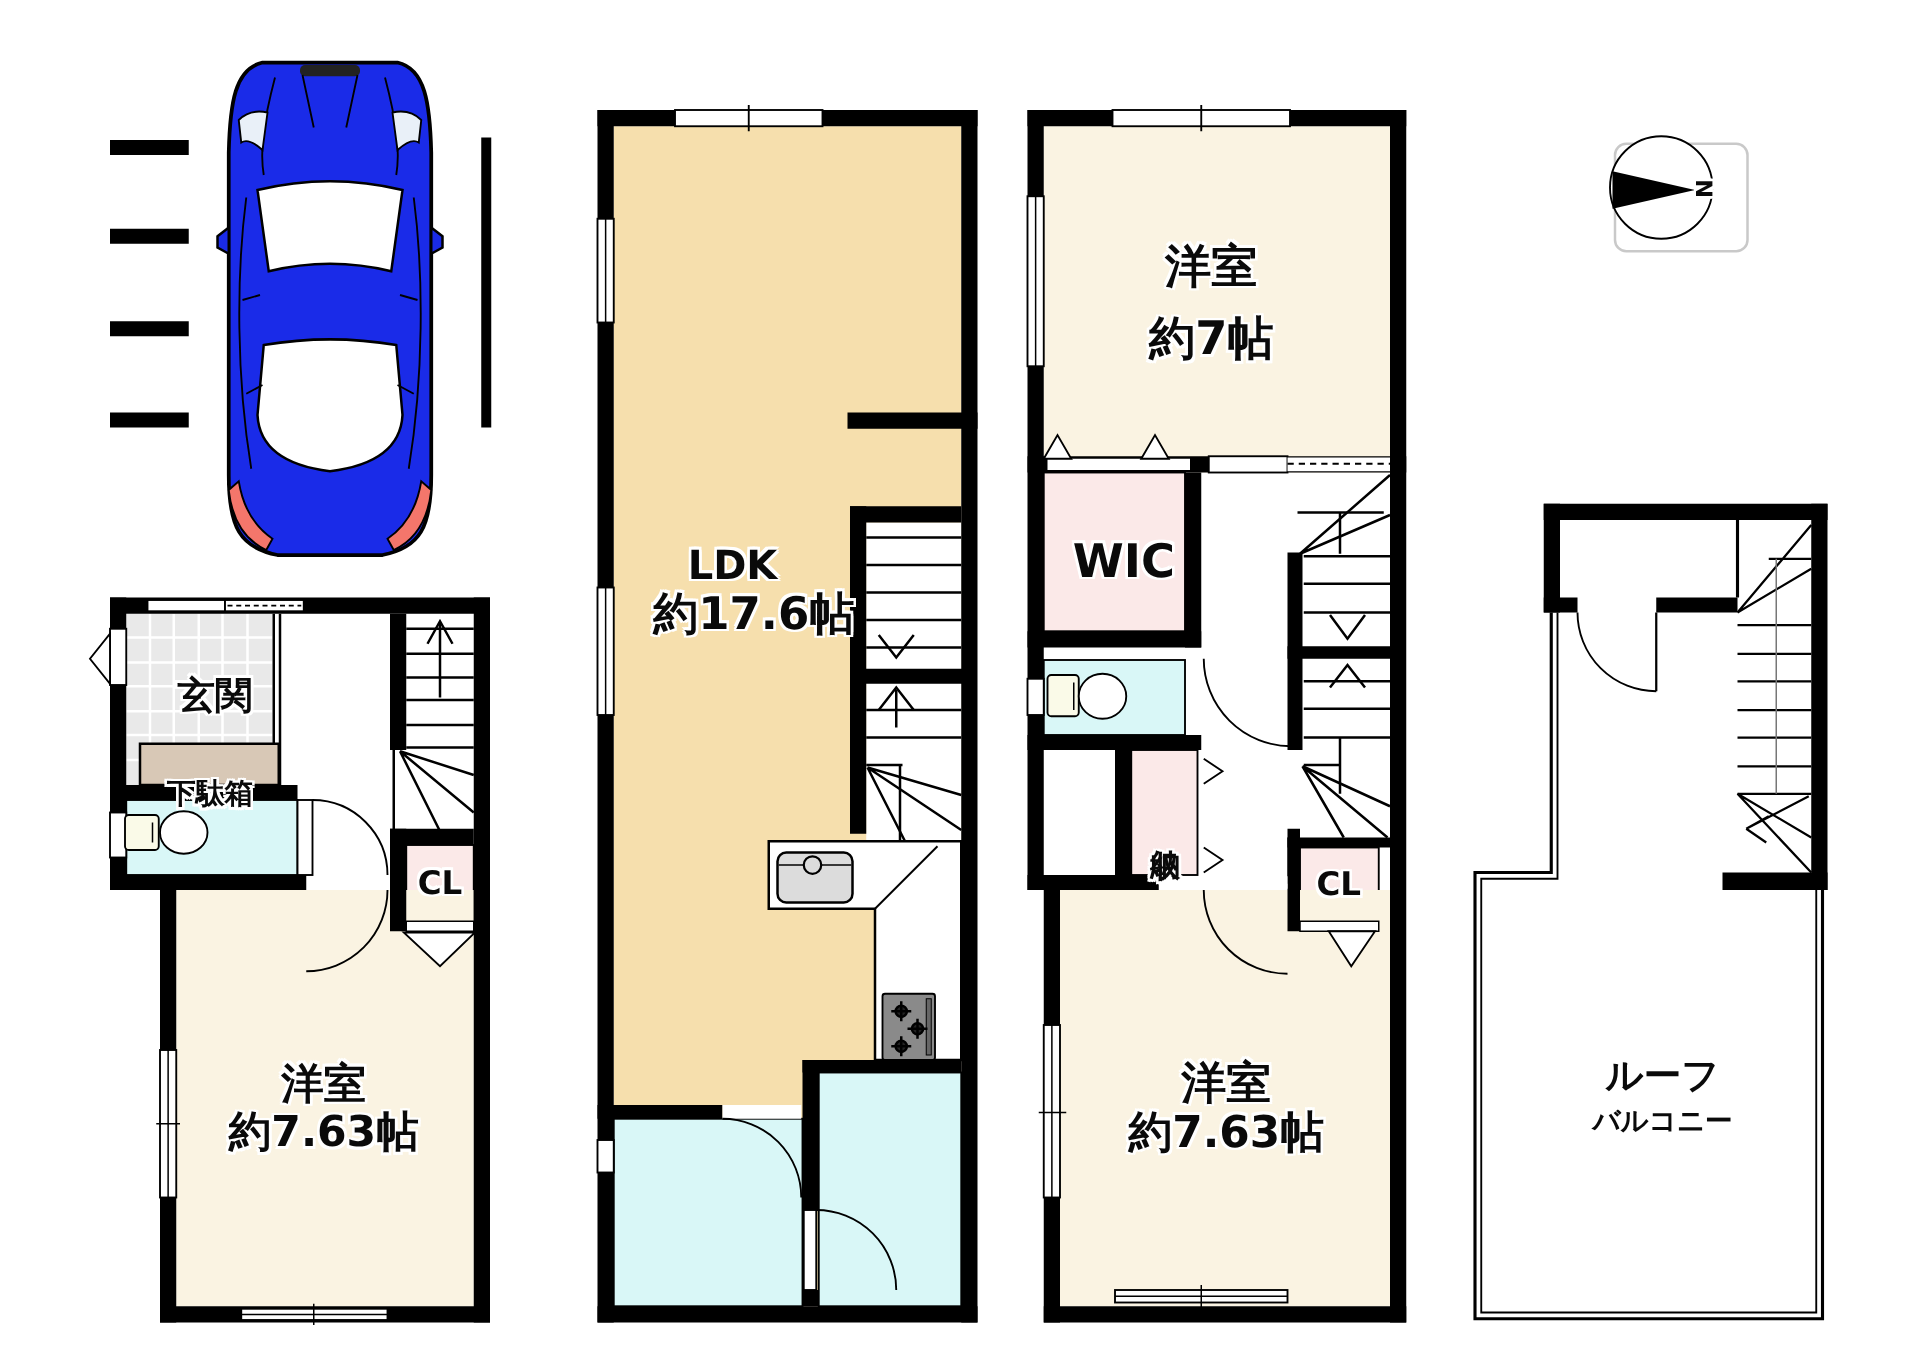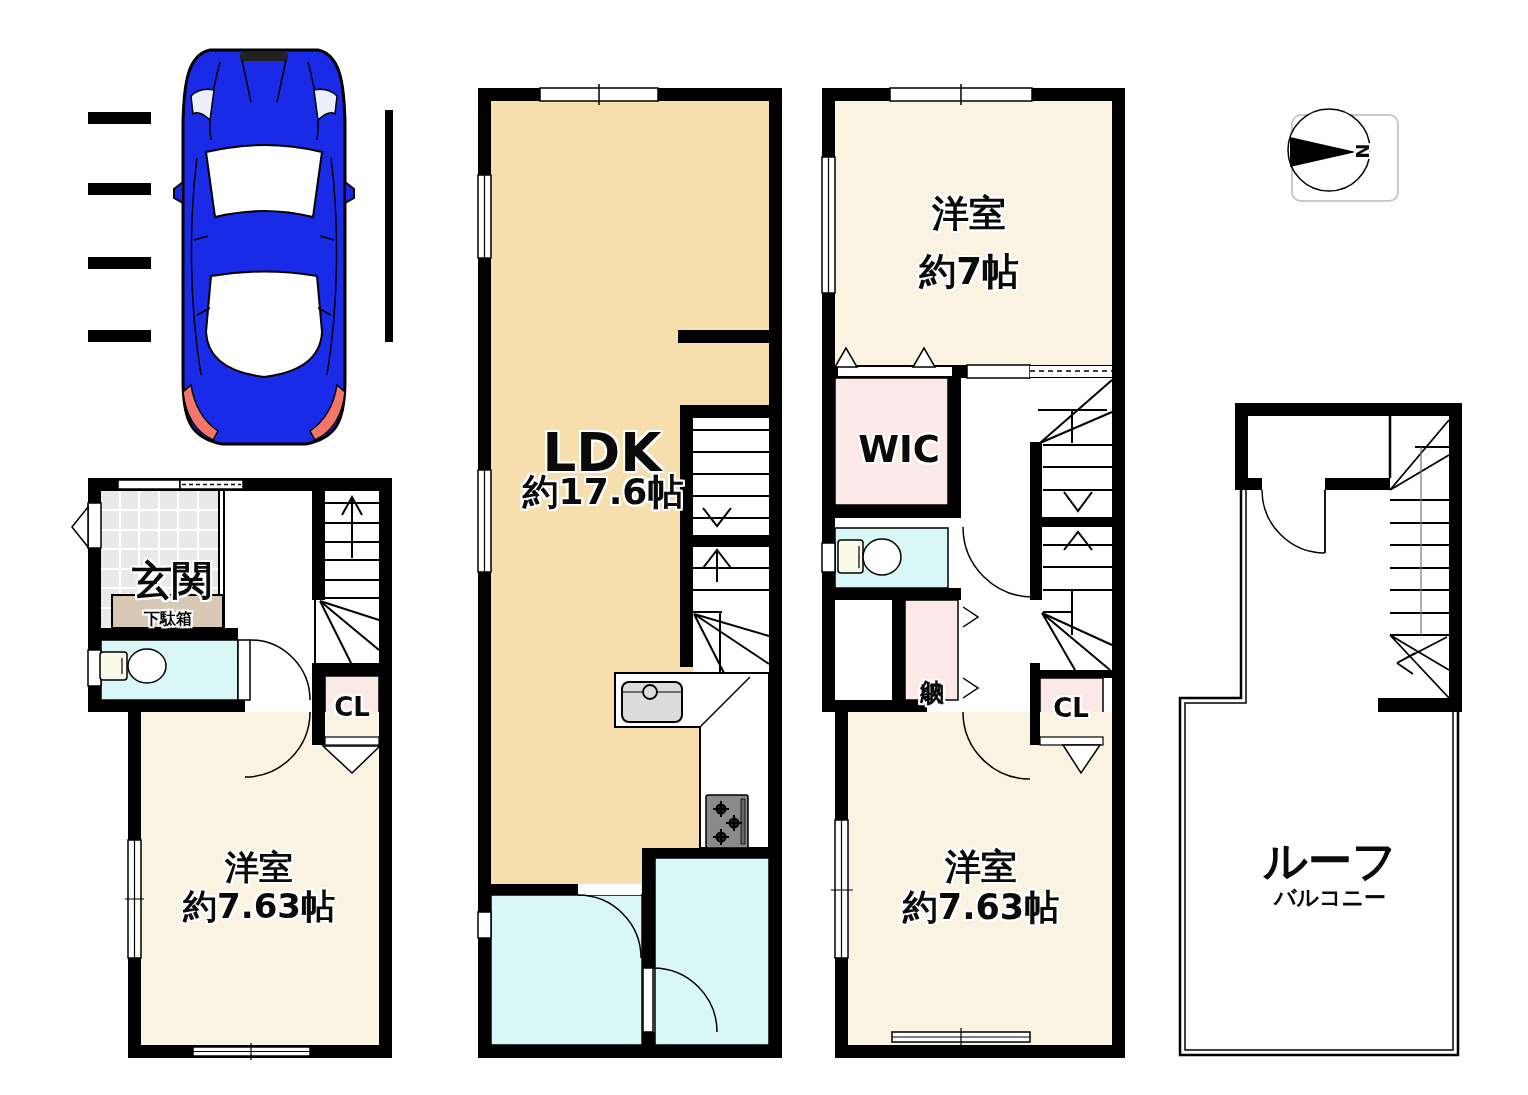--- a/index.html
+++ b/index.html
@@ -284,33 +284,33 @@
     </g>
   </svg>
 
   <div class="compass-frame"></div>
   <svg class="plan" style="left:1280px;top:100px;z-index:2" width="110" height="110" viewBox="0 0 110 110">
     <circle cx="49" cy="50" r="41" fill="#fff" stroke="#000" stroke-width="1.5"></circle>
     <polygon points="10,37 10,67 76,52" fill="#000"></polygon>
   </svg>
   <div class="lbl north" style="left:1362px;top:151px;font-size:18px">N</div>
 
-  <div class="lbl" style="left:172px;top:580px;font-size:40px">玄関</div>
-  <div class="lbl" style="left:168px;top:619px;font-size:16px">下駄箱</div>
+  <div class="lbl" style="left:172px;top:557px;font-size:30px">玄関</div>
+  <div class="lbl" style="left:168px;top:636px;font-size:23px">下駄箱</div>
   <div class="lbl" style="left:352px;top:707px;font-size:26px">CL</div>
   <div class="lbl" style="left:259px;top:867px;font-size:34px">洋室</div>
   <div class="lbl" style="left:259px;top:906px;font-size:34px">約7.63帖</div>
 
-  <div class="lbl" style="left:602px;top:452px;font-size:53px">LDK</div>
+  <div class="lbl" style="left:586px;top:452px;font-size:32px">LDK</div>
   <div class="lbl" style="left:603px;top:492px;font-size:36px">約17.6帖</div>
 
   <div class="lbl" style="left:969px;top:213px;font-size:37px">洋室</div>
   <div class="lbl" style="left:969px;top:271px;font-size:37px">約7帖</div>
   <div class="lbl" style="left:899px;top:449px;font-size:37px">WIC</div>
   <div class="lbl vert" style="left:932px;top:661px;font-size:24px">収納</div>
   <div class="lbl" style="left:1071px;top:708px;font-size:26px">CL</div>
   <div class="lbl" style="left:981px;top:867px;font-size:36px">洋室</div>
   <div class="lbl" style="left:981px;top:907px;font-size:35px">約7.63帖</div>
 
-  <div class="lbl" style="left:1330px;top:861px;font-size:44px">ルーフ</div>
+  <div class="lbl" style="left:1330px;top:861px;font-size:30px">ルーフ</div>
   <div class="lbl" style="left:1330px;top:898px;font-size:22px">バルコニー</div>
 
 </div>
 
 </body></html>

